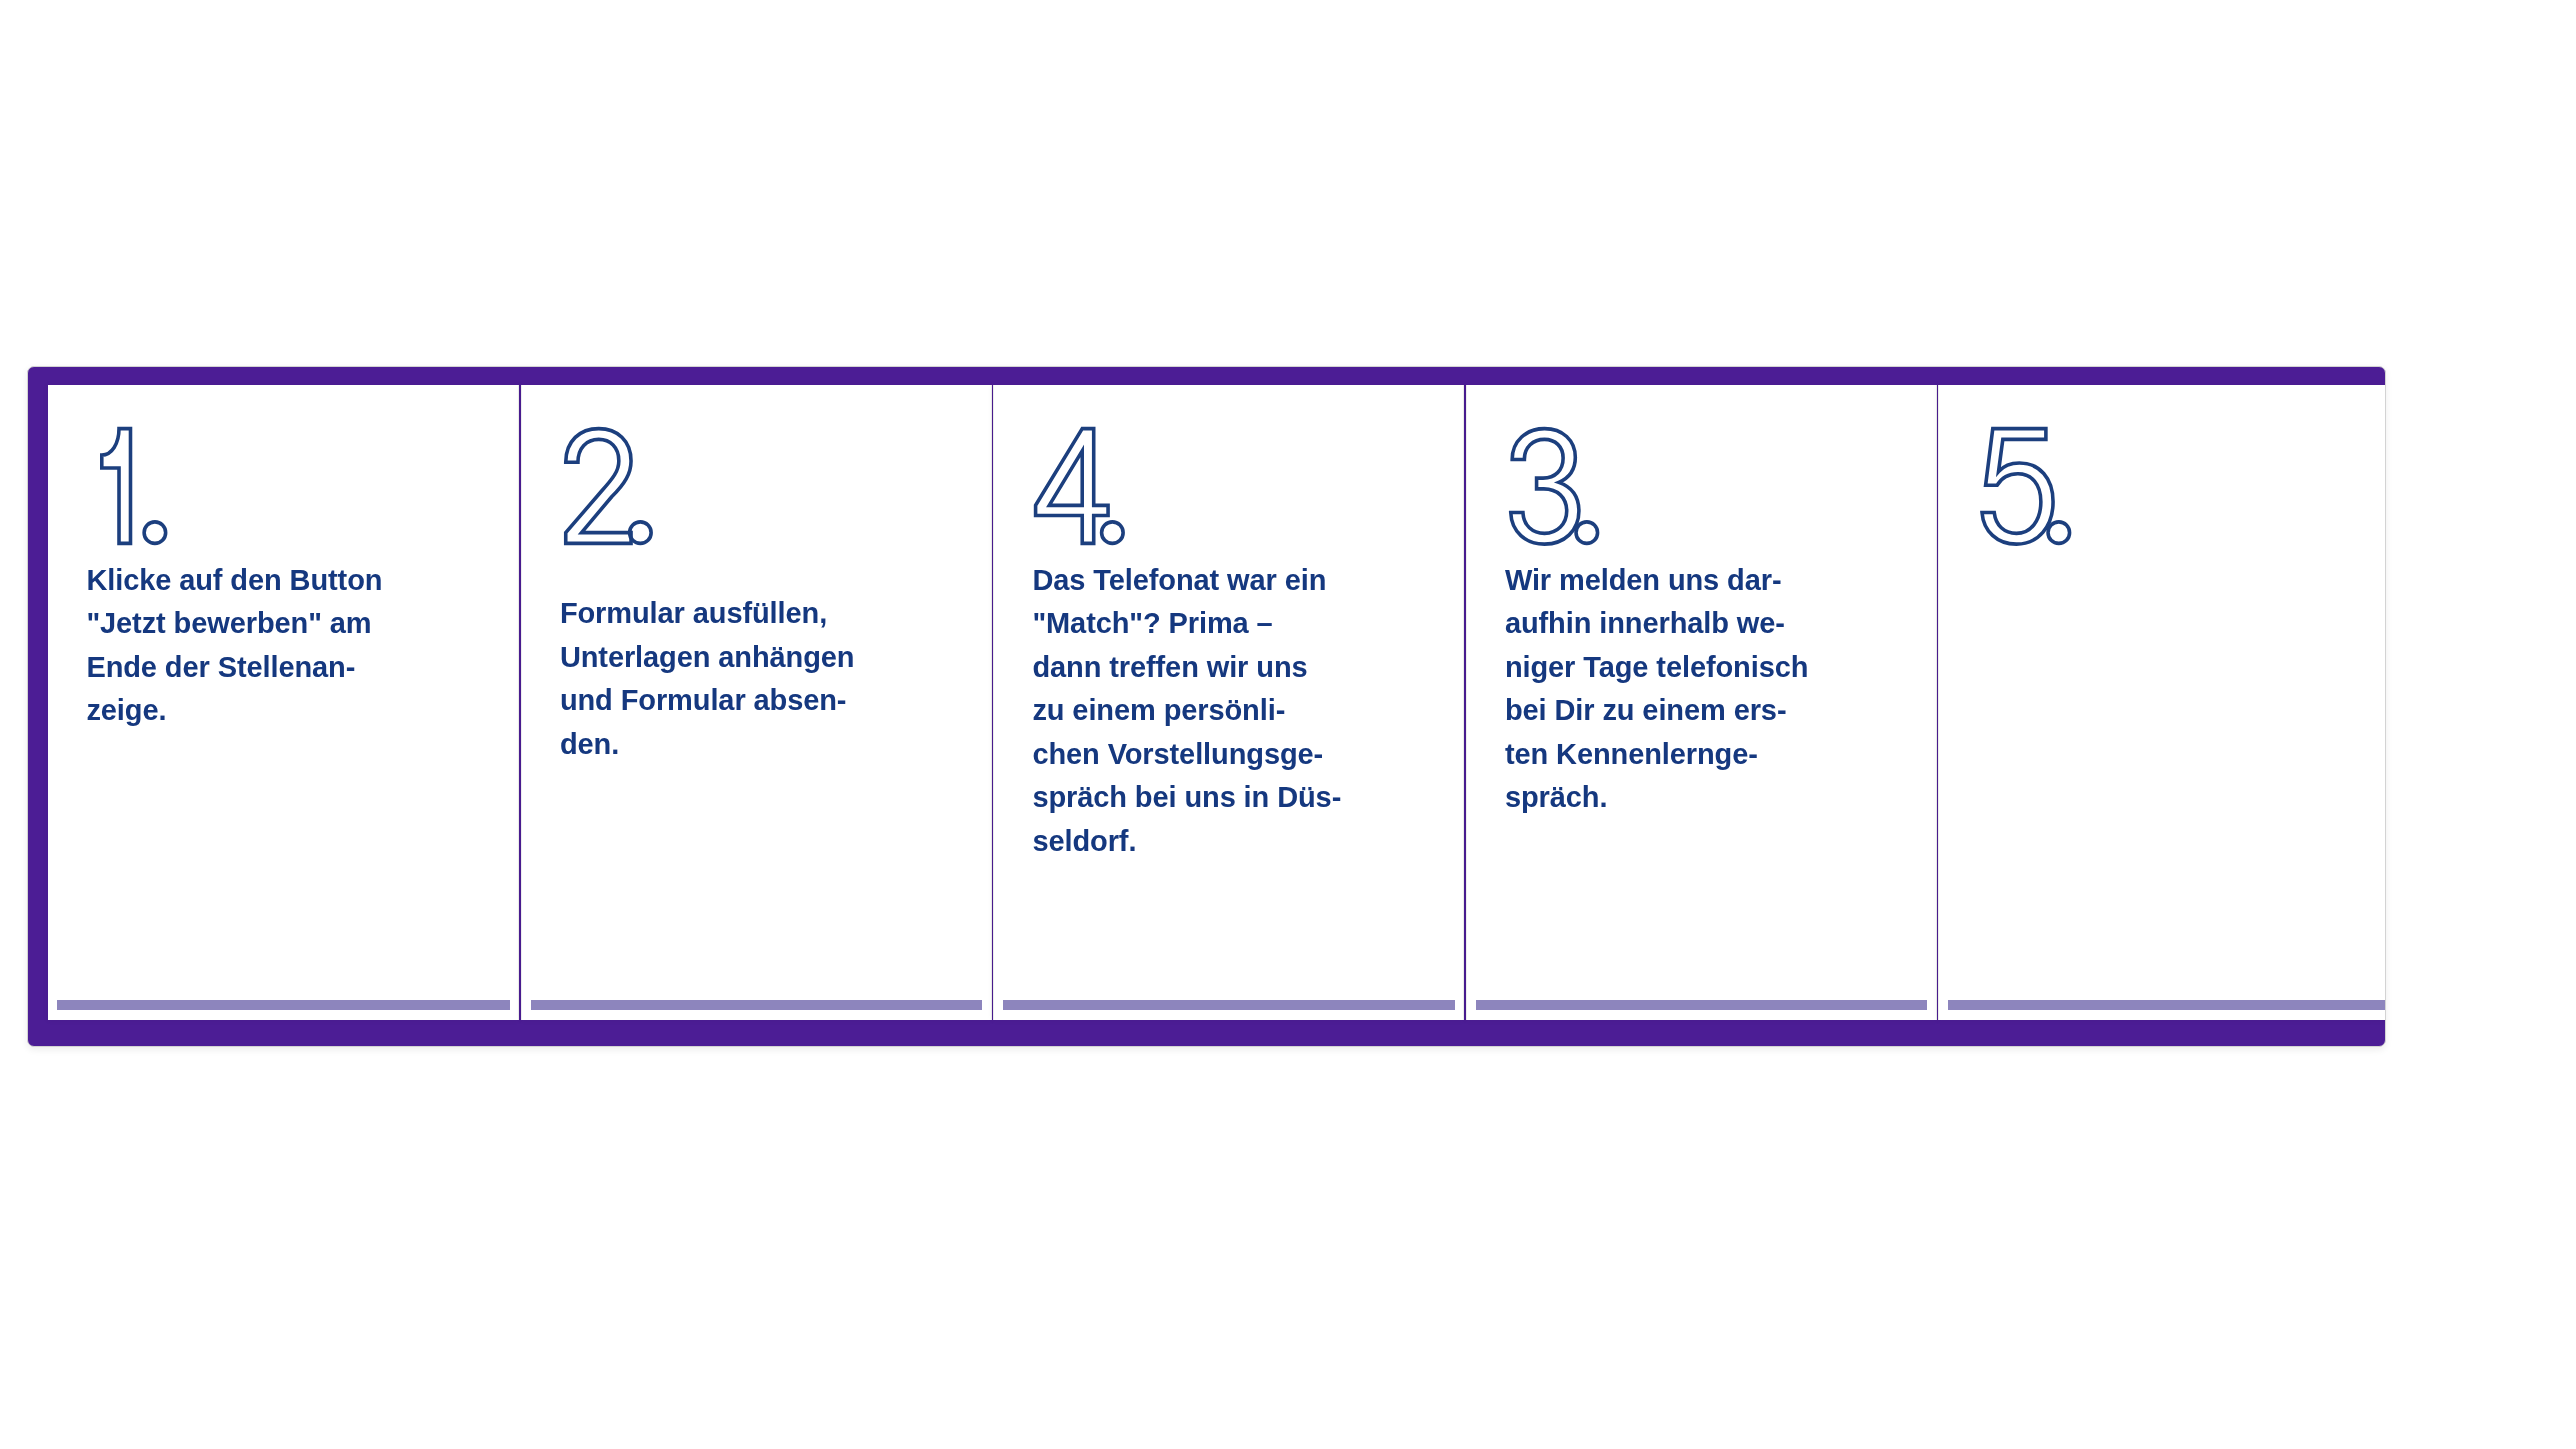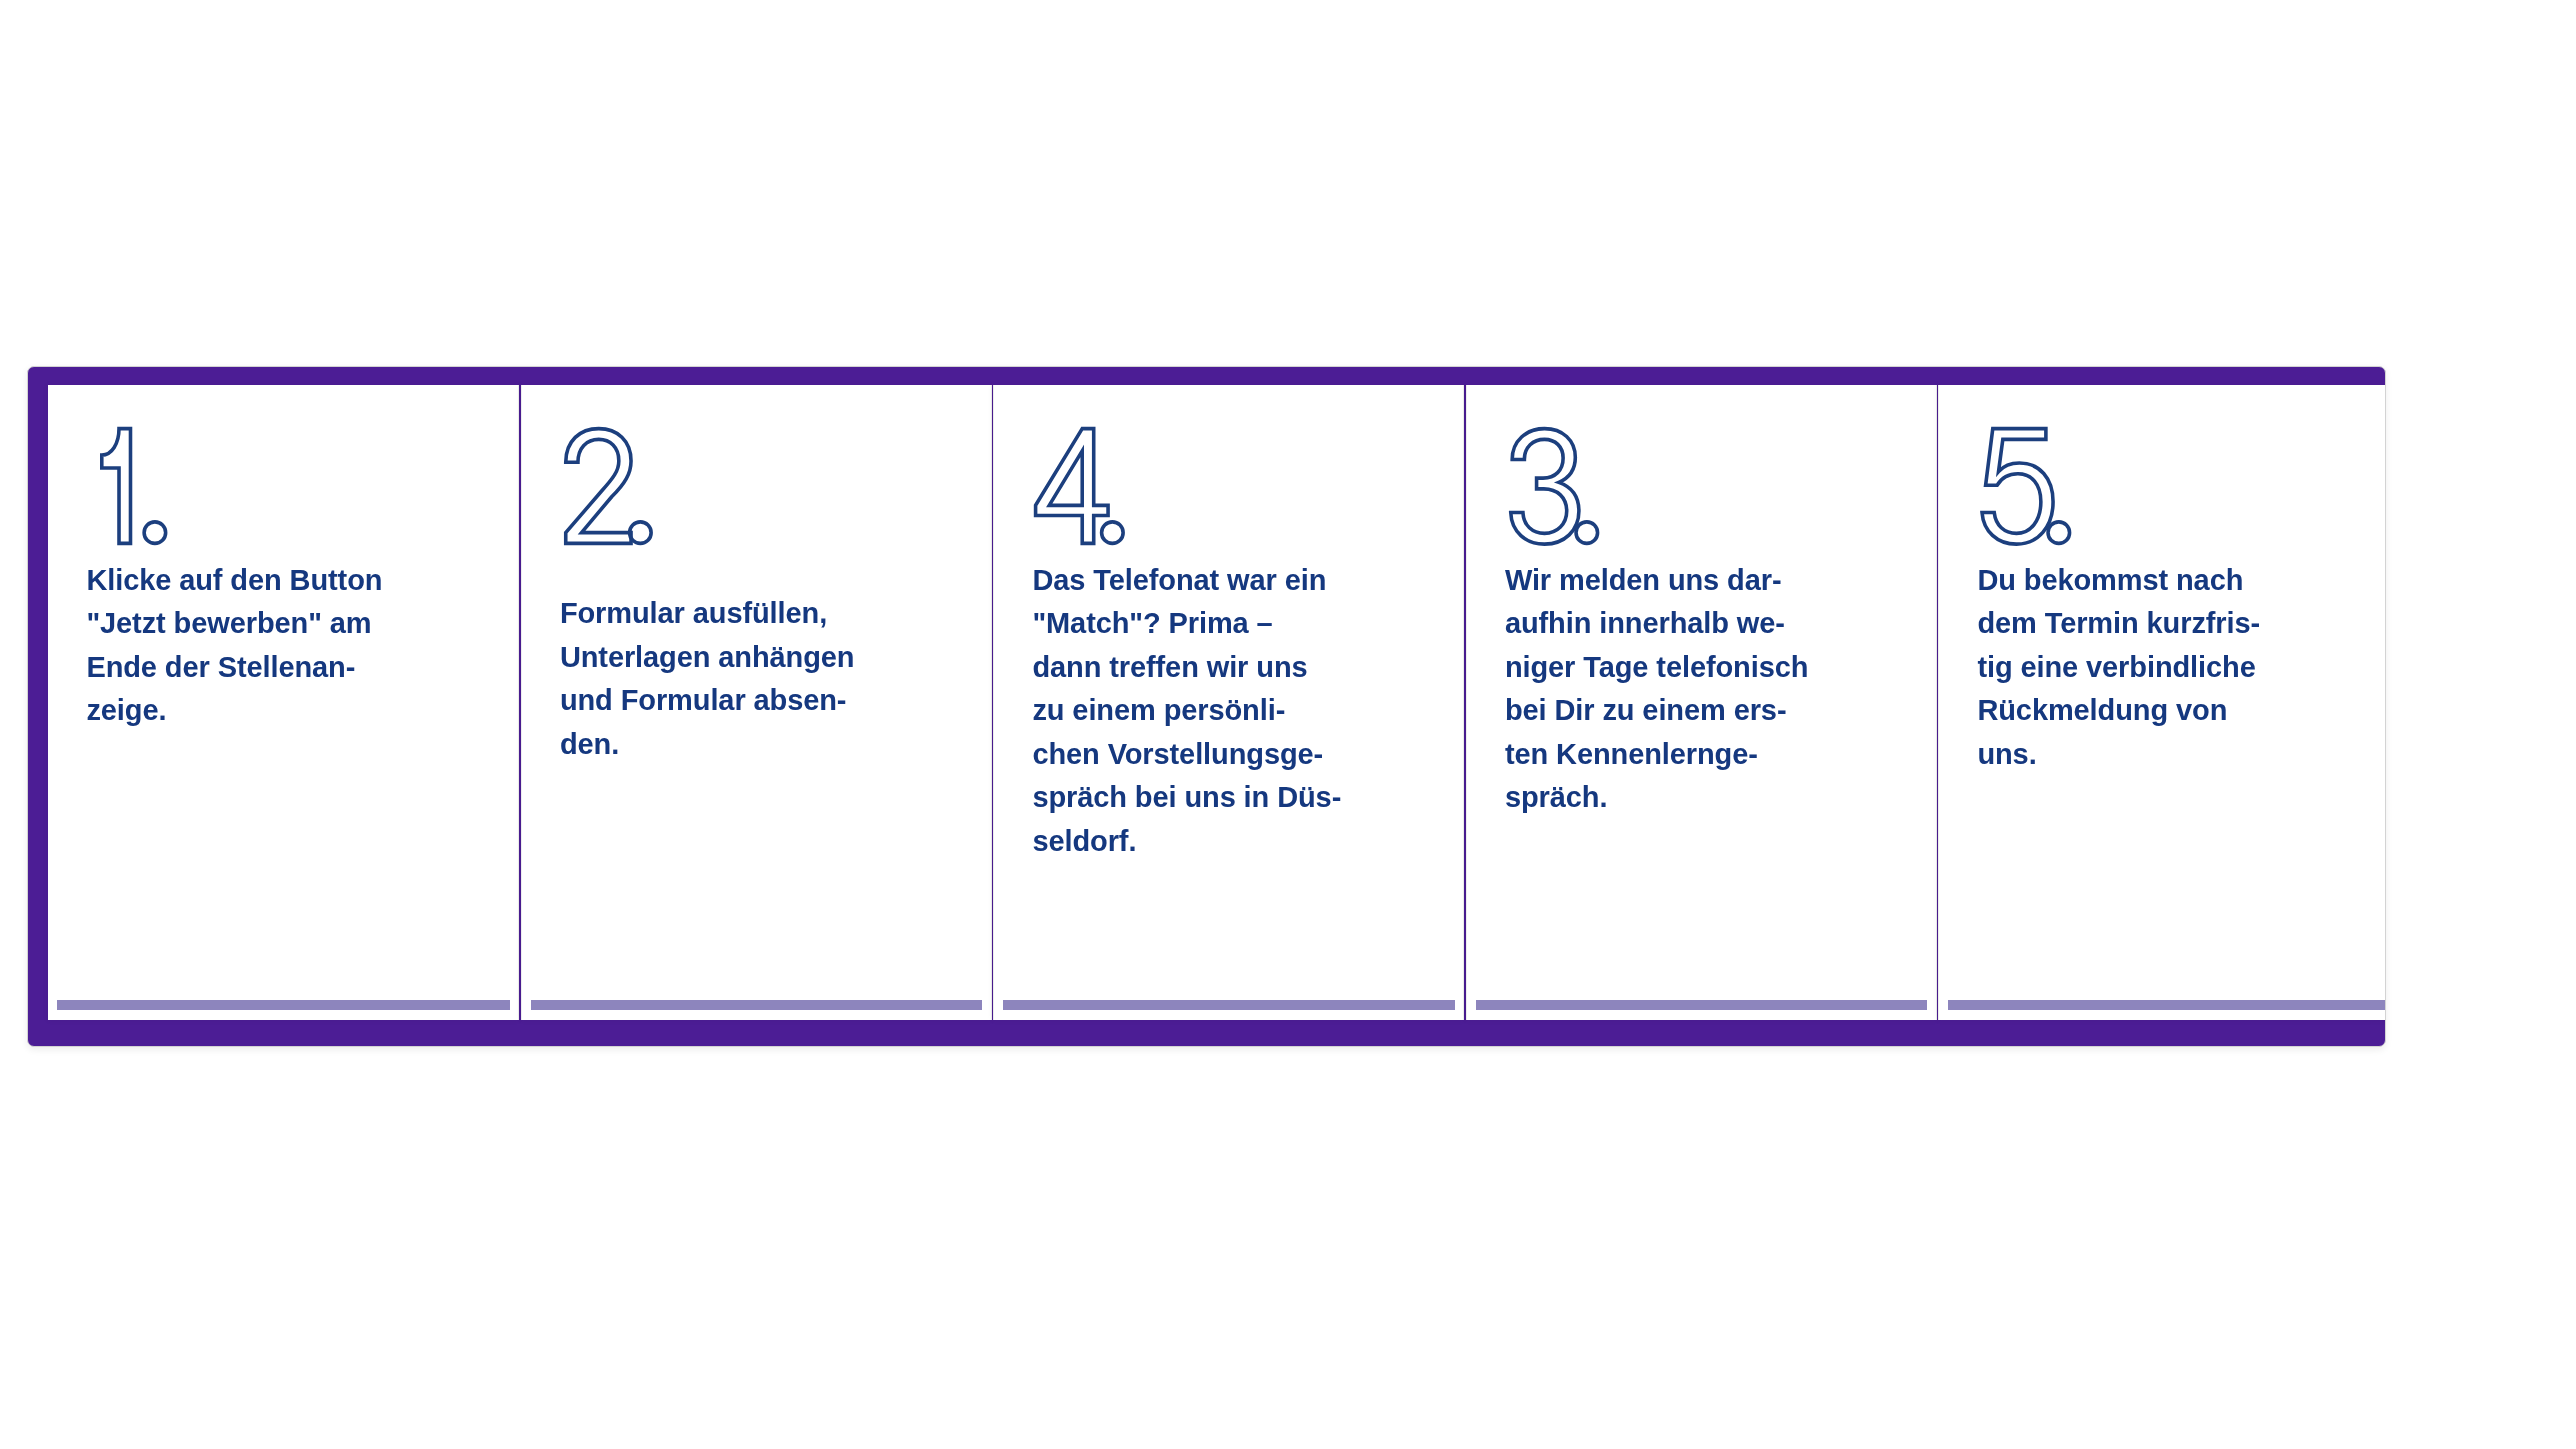--- a/index.html
+++ b/index.html
@@ -182,24 +182,19 @@
     </div>
 
     <div class="step-card">
       <div class="card-inner">
         <div class="numeral-wrap">
           <svg class="numeral-svg" viewBox="0 0 120 170">
             <path d="M96 5 L22 5 L12 84 L28 84 C34 74 44 68 57 68 C76 68 89 82 89 107 C89 133 75 151 55 151 C38 151 26 140 24 122 L7 122 C9 148 28 166 55 166 C85 166 106 142 106 107 C106 74 87 53 59 53 C47 53 37 57 30 65 L36 20 L96 20 Z" style="stroke: rgb(28, 63, 126);"></path>
             <circle cx="114" cy="150" r="15" style="stroke: rgb(28, 63, 126);"></circle>
           </svg>
         </div>
-        <p class="card-text" style="color: rgb(21, 56, 127);">Du bekommst nach
-dem Termin kurzfris-
-tig eine verbindliche
-Rückmeldung von
-uns.</p>
       </div>
       <div class="card-bar" style="background: rgb(141, 133, 189);"></div>
     </div>
 
   </div>
 </div>
 
 
 </body></html>

